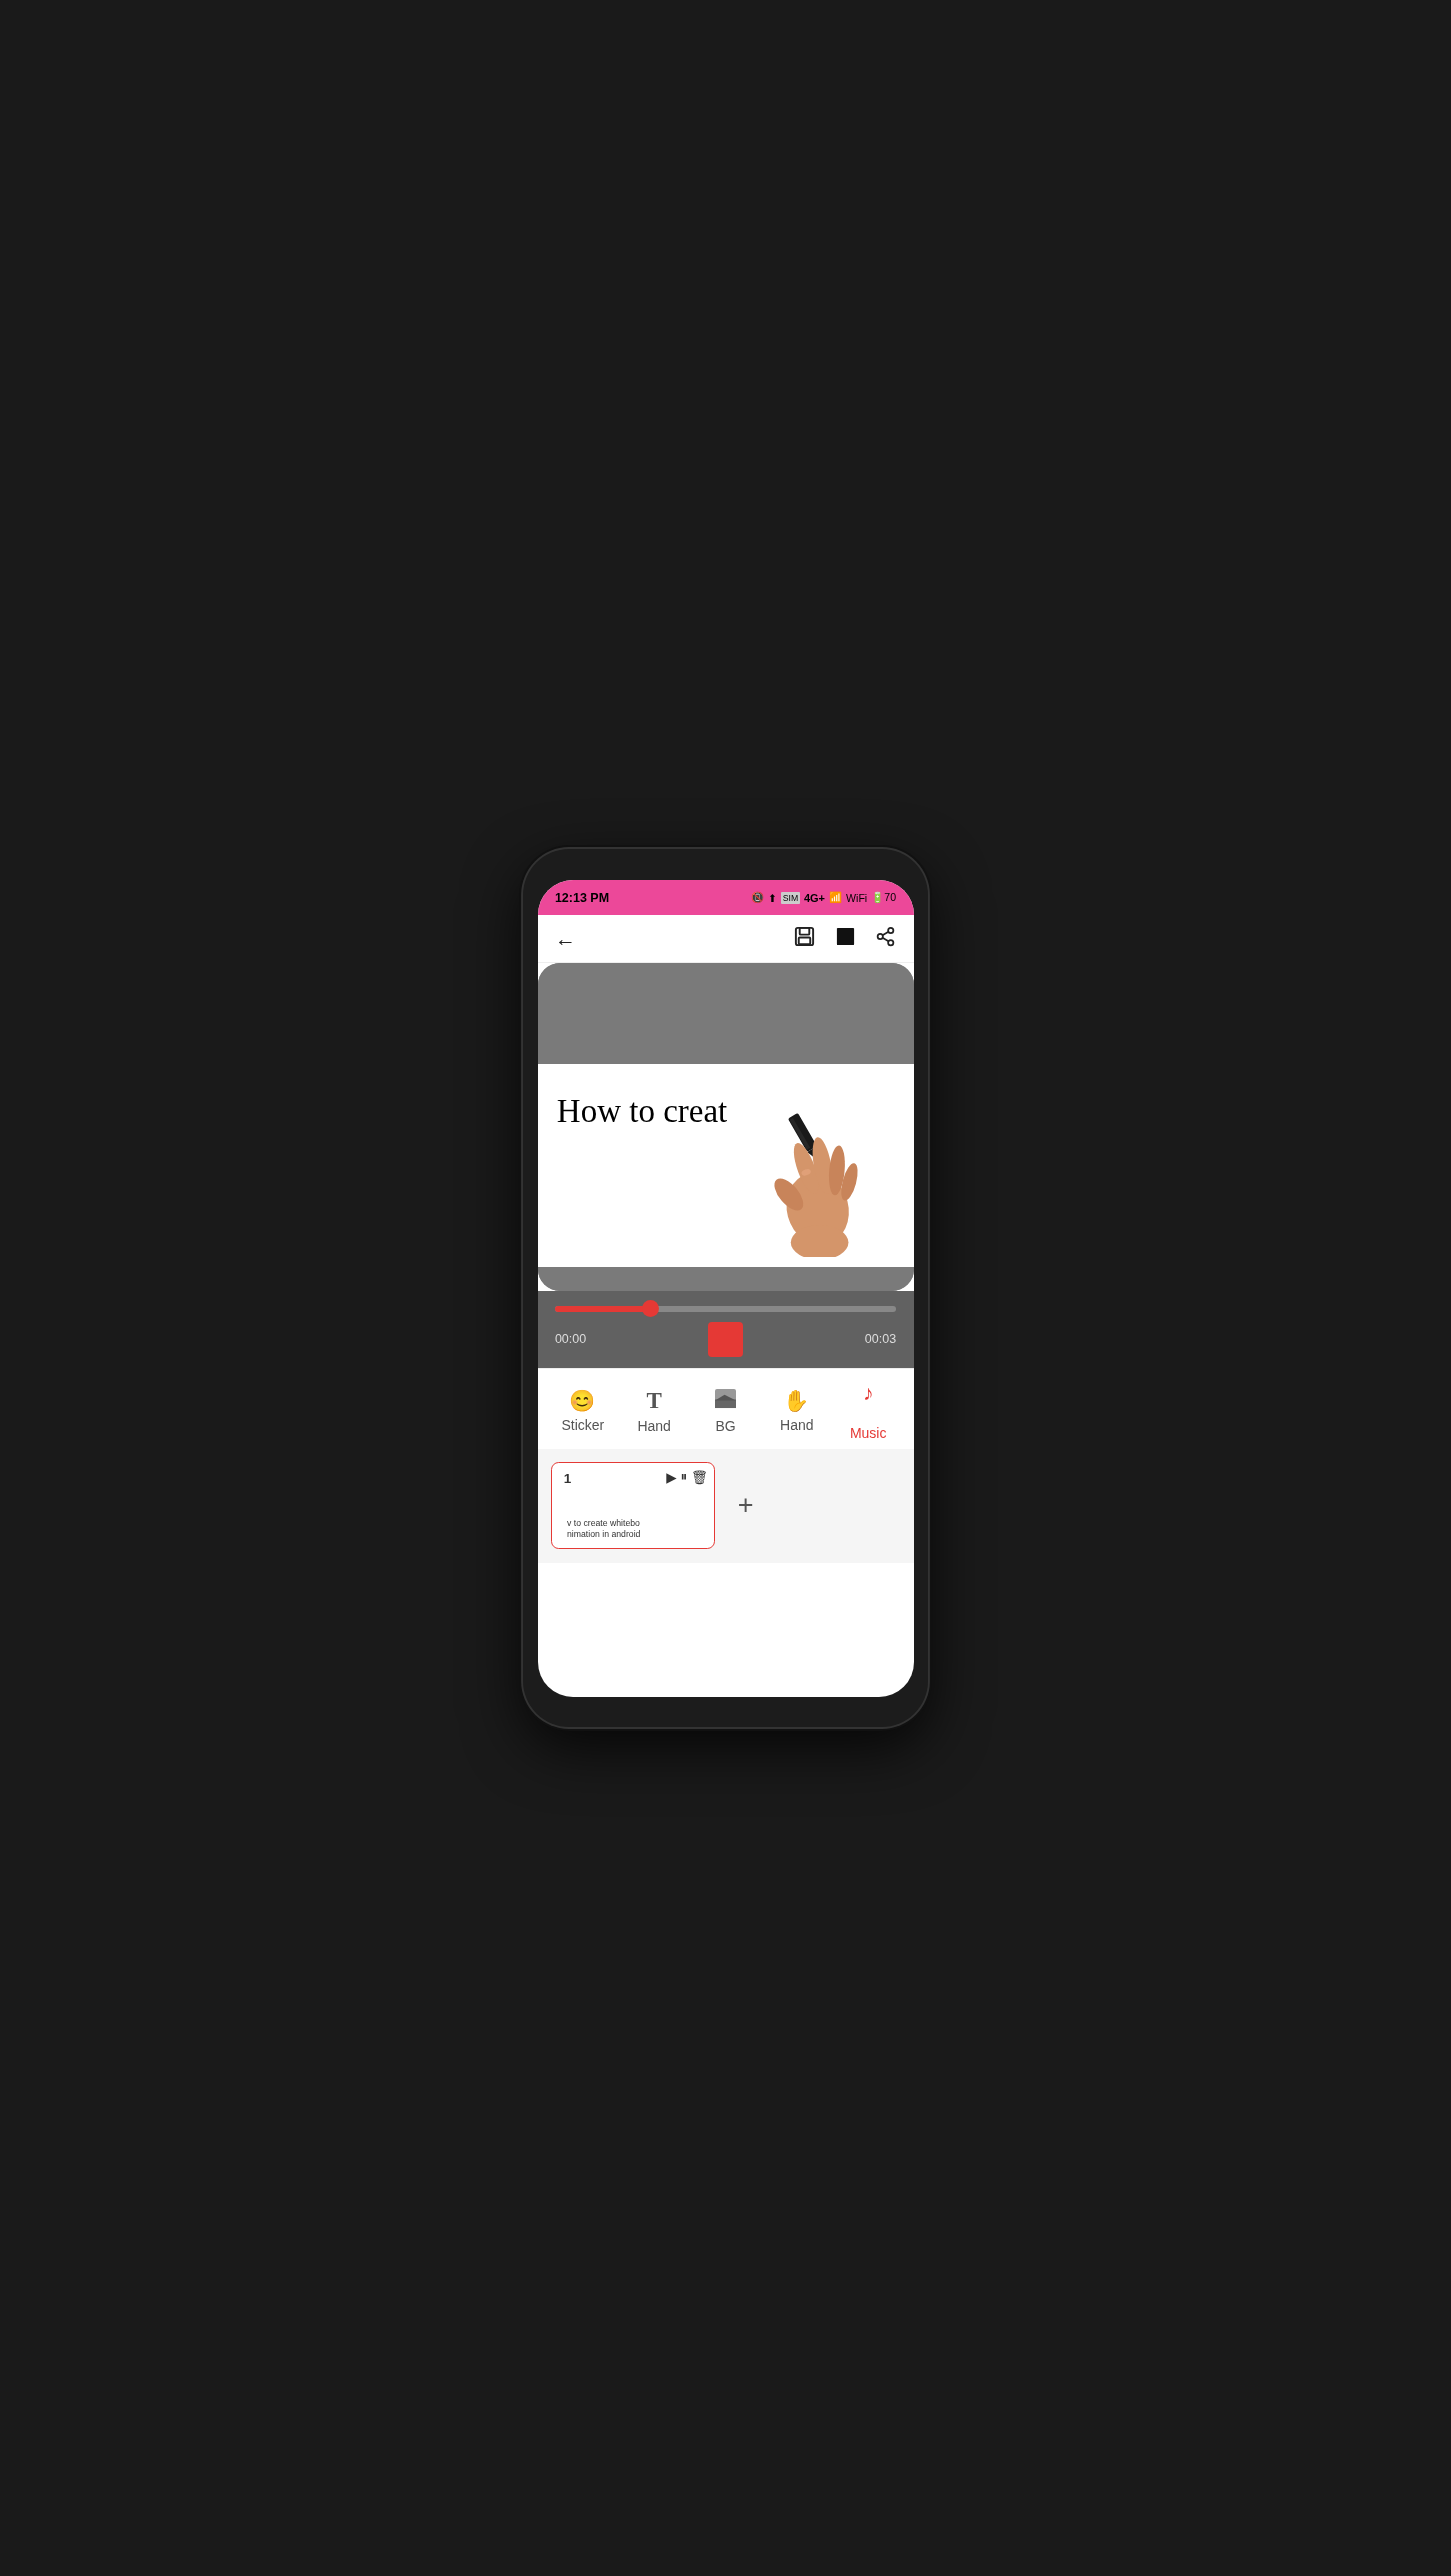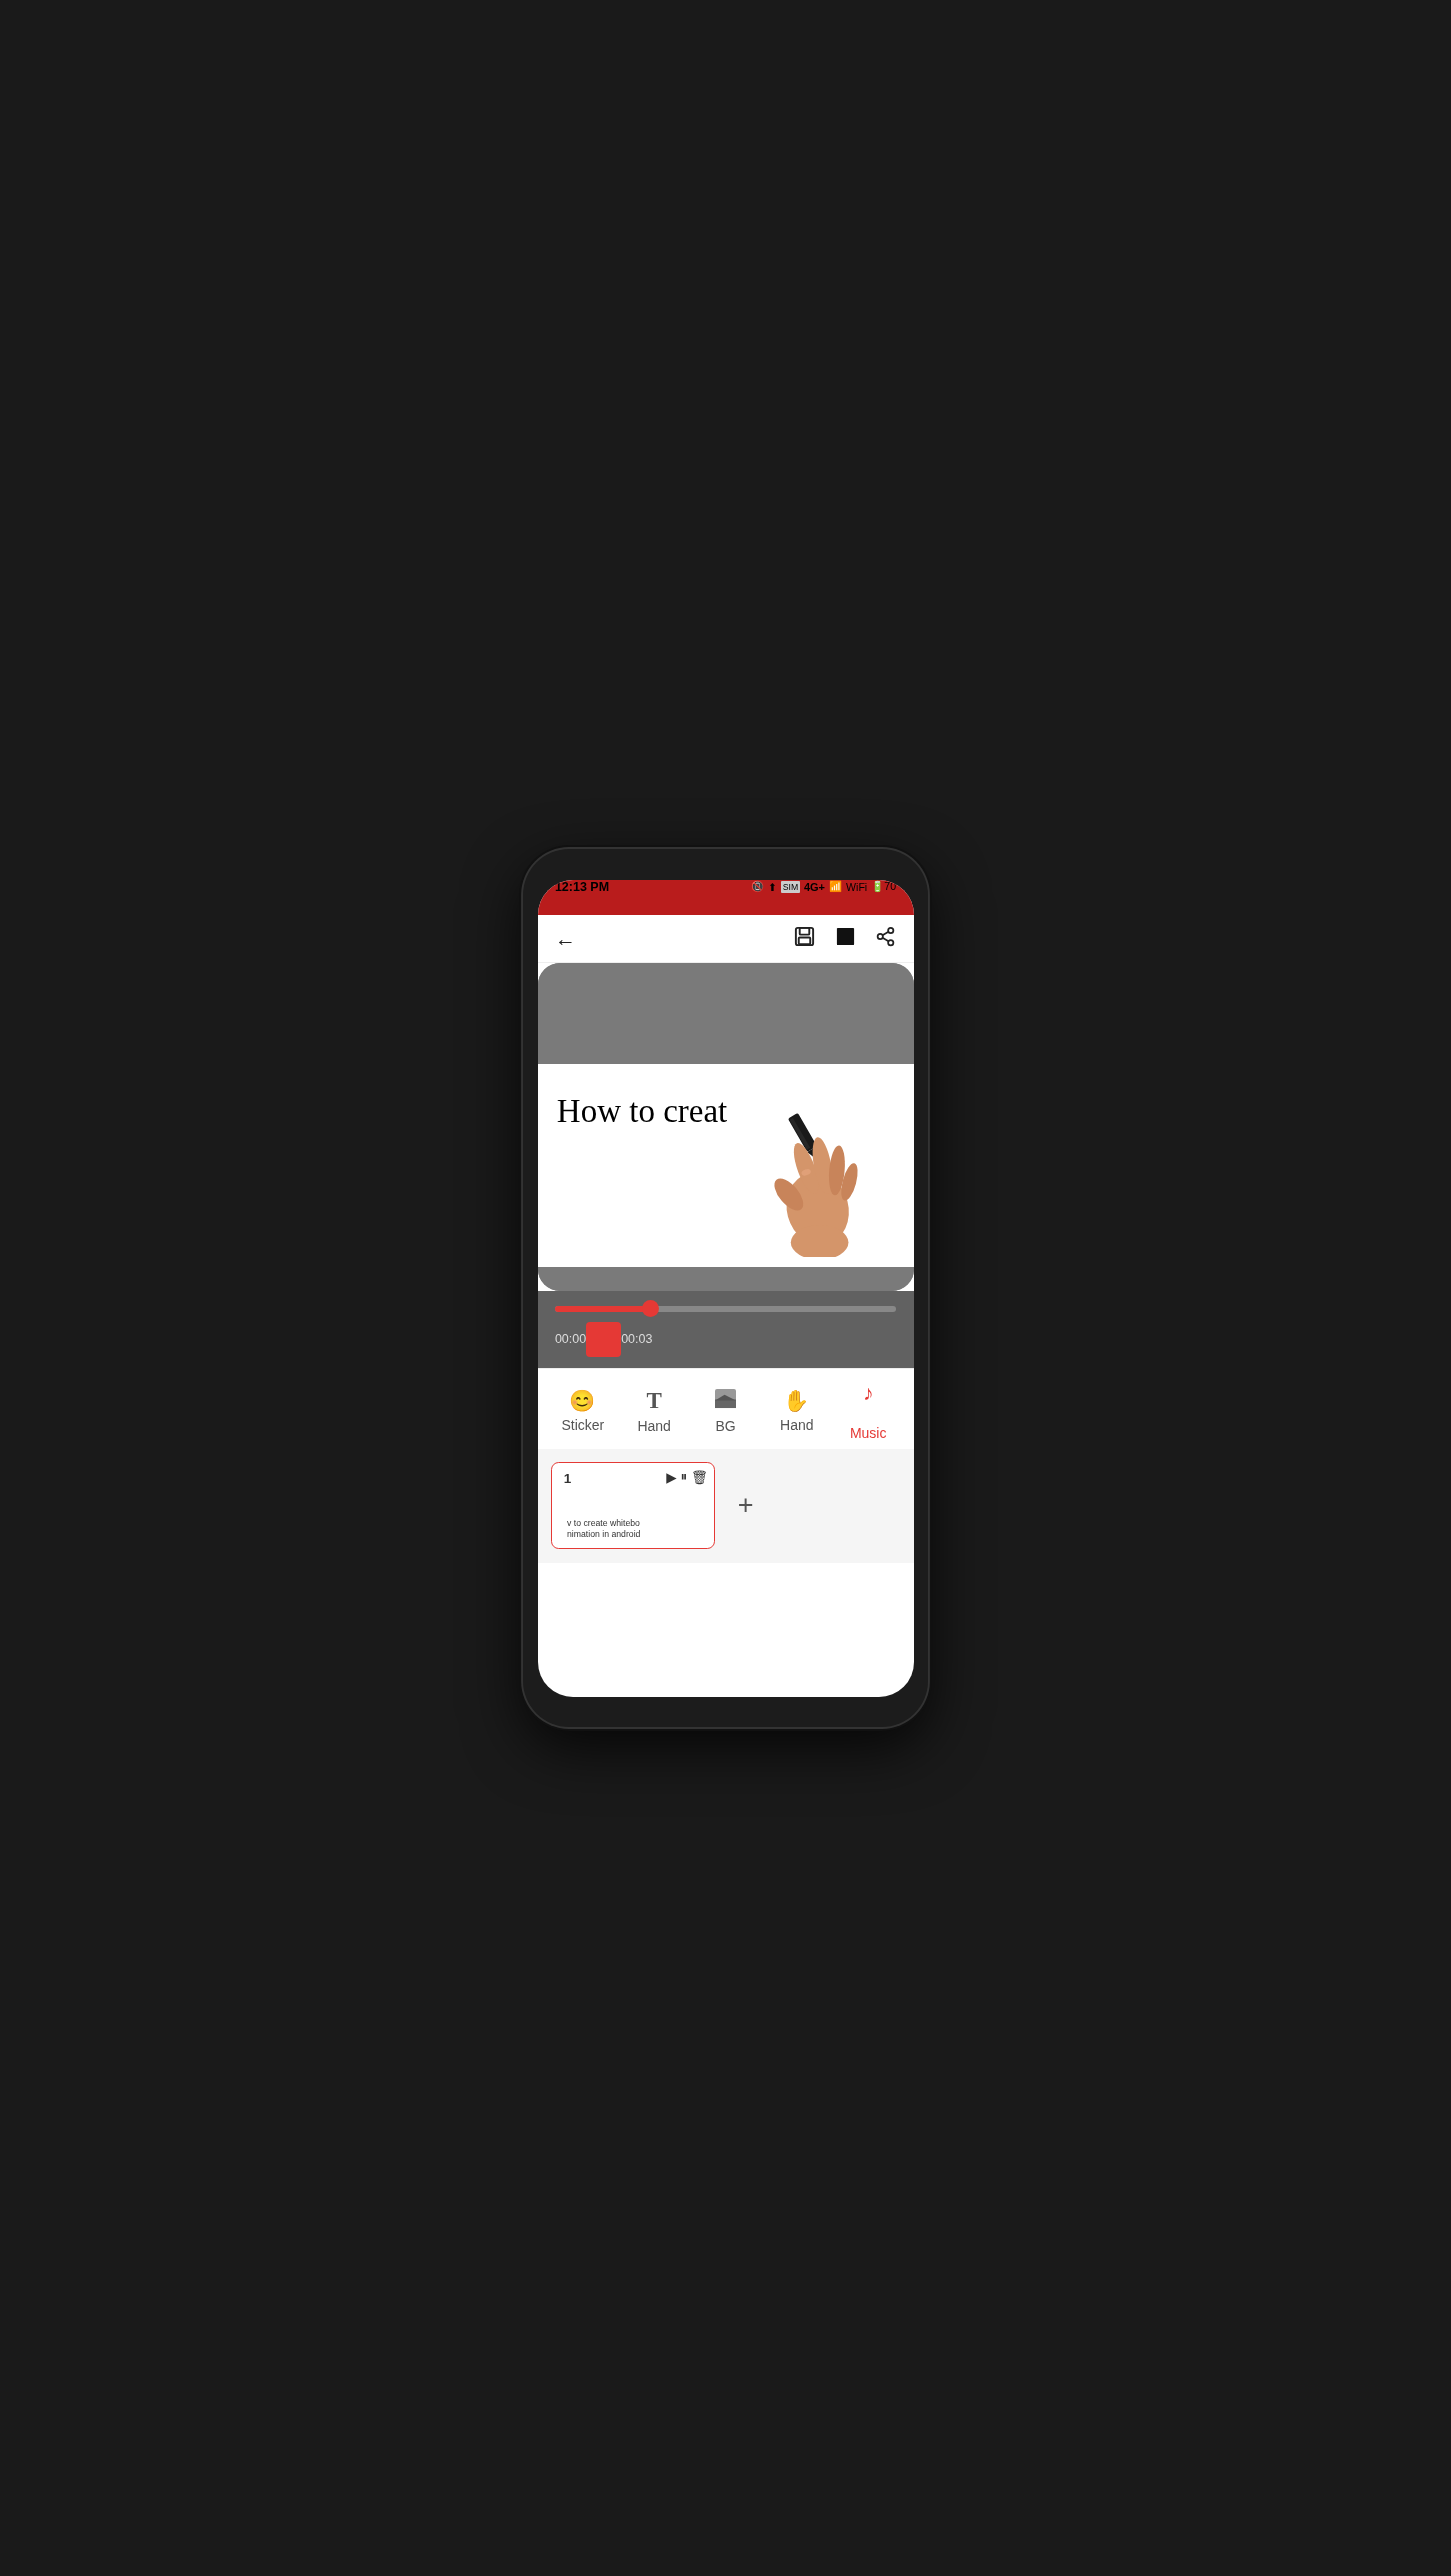--- a/index.html
+++ b/index.html
@@ -29,23 +29,23 @@
       position: absolute;
       top: 31px;
       left: 14.5px;
       border-radius: 35px;
       overflow: hidden;
     }
 
     
     .status-bar {
       height: 35px;
-      background: #b91c1c;
-      display: flex;
-      align-items: flex-start;
+      background: #ec4899;
+      display: flex;
+      align-items: center;
       justify-content: space-between;
       padding: 0 17.4px;
     }
     .status-time {
       font-size: 12.5px;
       font-weight: 600;
       color: #000;
     }
     .status-icons {
       display: flex;
@@ -159,20 +159,21 @@
       left: calc(28% - 8.7px);
       top: -6.8px;
       width: 17.4px;
       height: 17.4px;
       background: #e53935;
       border-radius: 50%;
     }
 
     .timeline-timestamps {
       display: flex;
+      justify-content: space-between;
       align-items: center;
       margin-top: 5.8px;
     }
 
     .timestamp {
       font-size: 12.5px;
       color: #ddd;
     }
 
     .stop-button {

